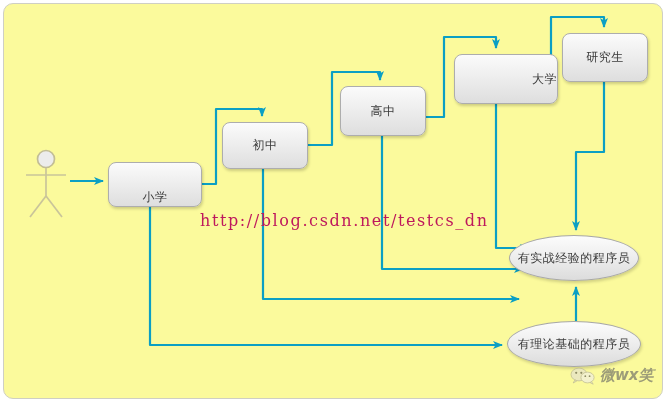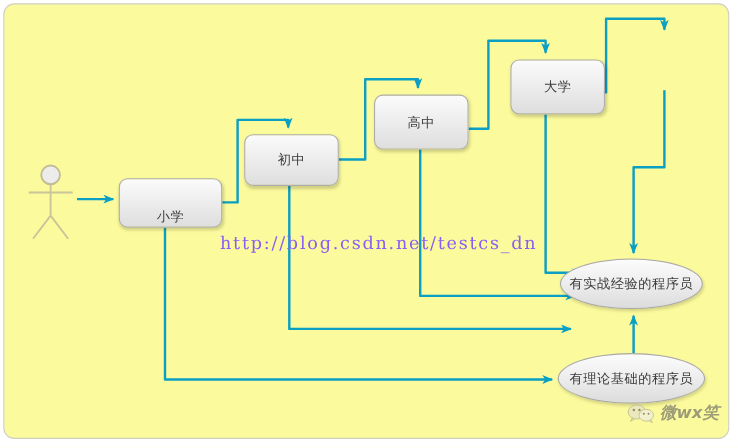--- a/index.html
+++ b/index.html
@@ -62,21 +62,21 @@
     box-shadow: 1px 2px 3px rgba(0,0,0,0.16);
     z-index: 5;
   }
   .watermark {
     position: absolute;
     left: 196px;
     top: 207px;
     font-family: "DejaVu Serif", "Liberation Serif", serif;
     font-size: 16px;
     letter-spacing: 1.6px;
-    color: #8b5cf6;
+    color: #be185d;
     white-space: nowrap;
     z-index: 3;
     pointer-events: none;
   }
   .wechat-mark {
     position: absolute;
     left: 566px;
     top: 362px;
     display: flex;
     align-items: center;
@@ -149,22 +149,25 @@
 
   <div class="node" style="left:104px; top:158px; width:94px; height:45px;align-items:flex-end;">
     <span>小学</span>
   </div>
   <div class="node" style="left:336px; top:82px; width:86px; height:50px;">
     <span>高中</span>
   </div>
   <div class="node" style="left:218px; top:118px; width:86px; height:47px;">
     <span>初中</span>
   </div>
-  <div class="node" style="left:460px; top:50px; width:86px; height:50px;">
+  <div class="node" style="left:450px; top:50px; width:104px; height:50px;justify-content:flex-end;">
     <span>大学</span>
+  </div>
+  <div class="node" style="left:558px; top:29px; width:86px; height:49px;">
+    <span>研究生</span>
   </div>
 
   <div class="ellipse" style="left:505px; top:231px; width:130px; height:46px;">
     <span>有实战经验的程序员</span>
   </div>
   <div class="ellipse" style="left:503px; top:317px; width:134px; height:46px;">
     <span>有理论基础的程序员</span>
   </div>
 
   <div class="wechat-mark">

